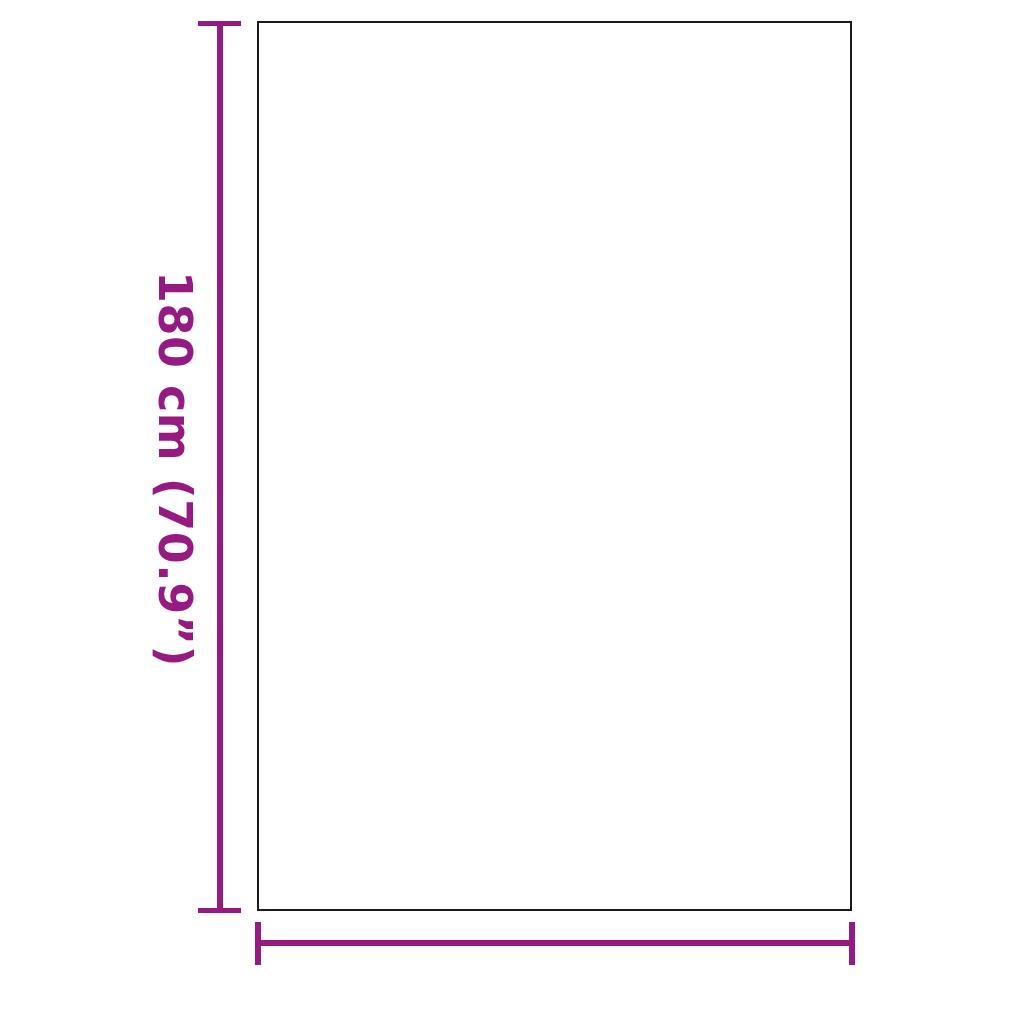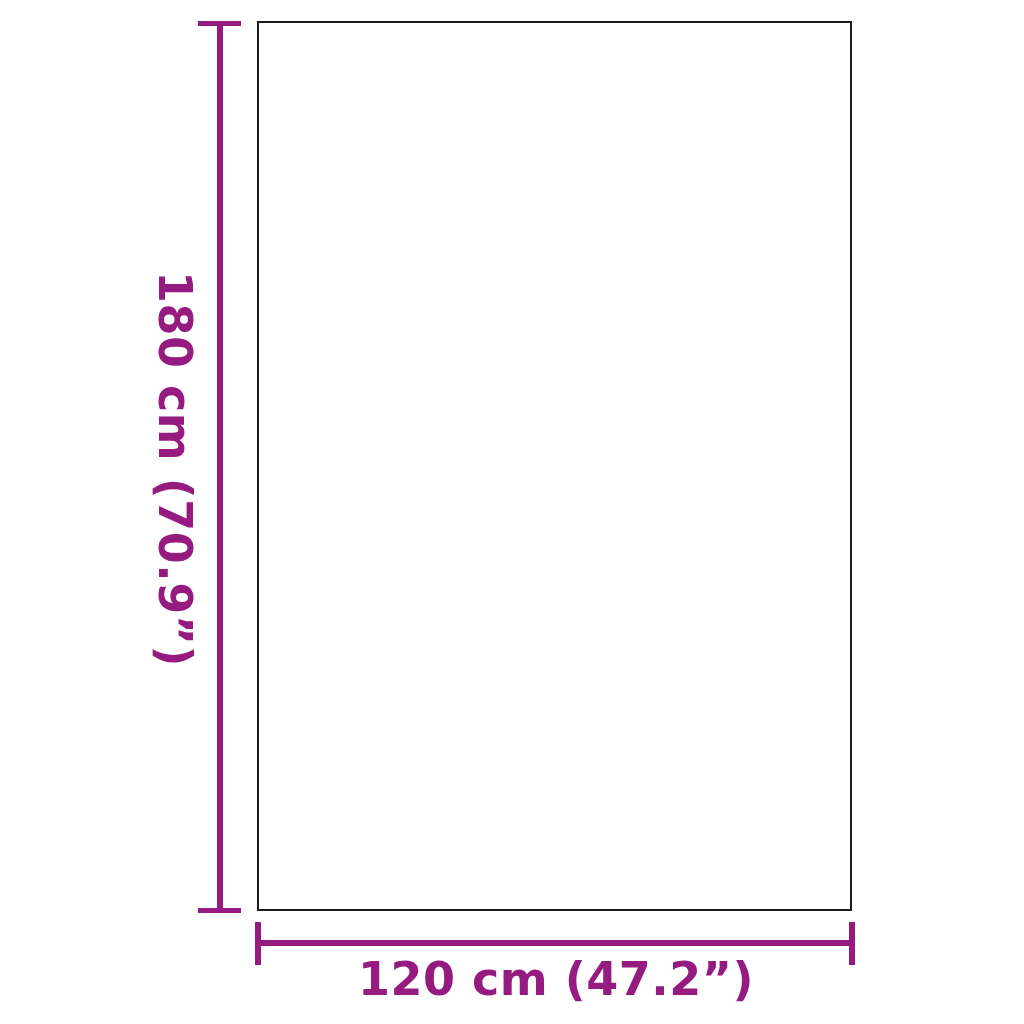--- a/index.html
+++ b/index.html
@@ -57,15 +57,14 @@
   <div class="outline-rect"></div>
 
   <div class="dim v-line"></div>
   <div class="dim v-cap-top"></div>
   <div class="dim v-cap-bottom"></div>
   <div class="dim-label v-label">180 cm (70.9”)</div>
 
   <div class="dim h-line"></div>
   <div class="dim h-cap-left"></div>
   <div class="dim h-cap-right"></div>
-  <div class="dim-label h-label">120 cm (47.2”)</div>
 
 </div>
 
 </body></html>

